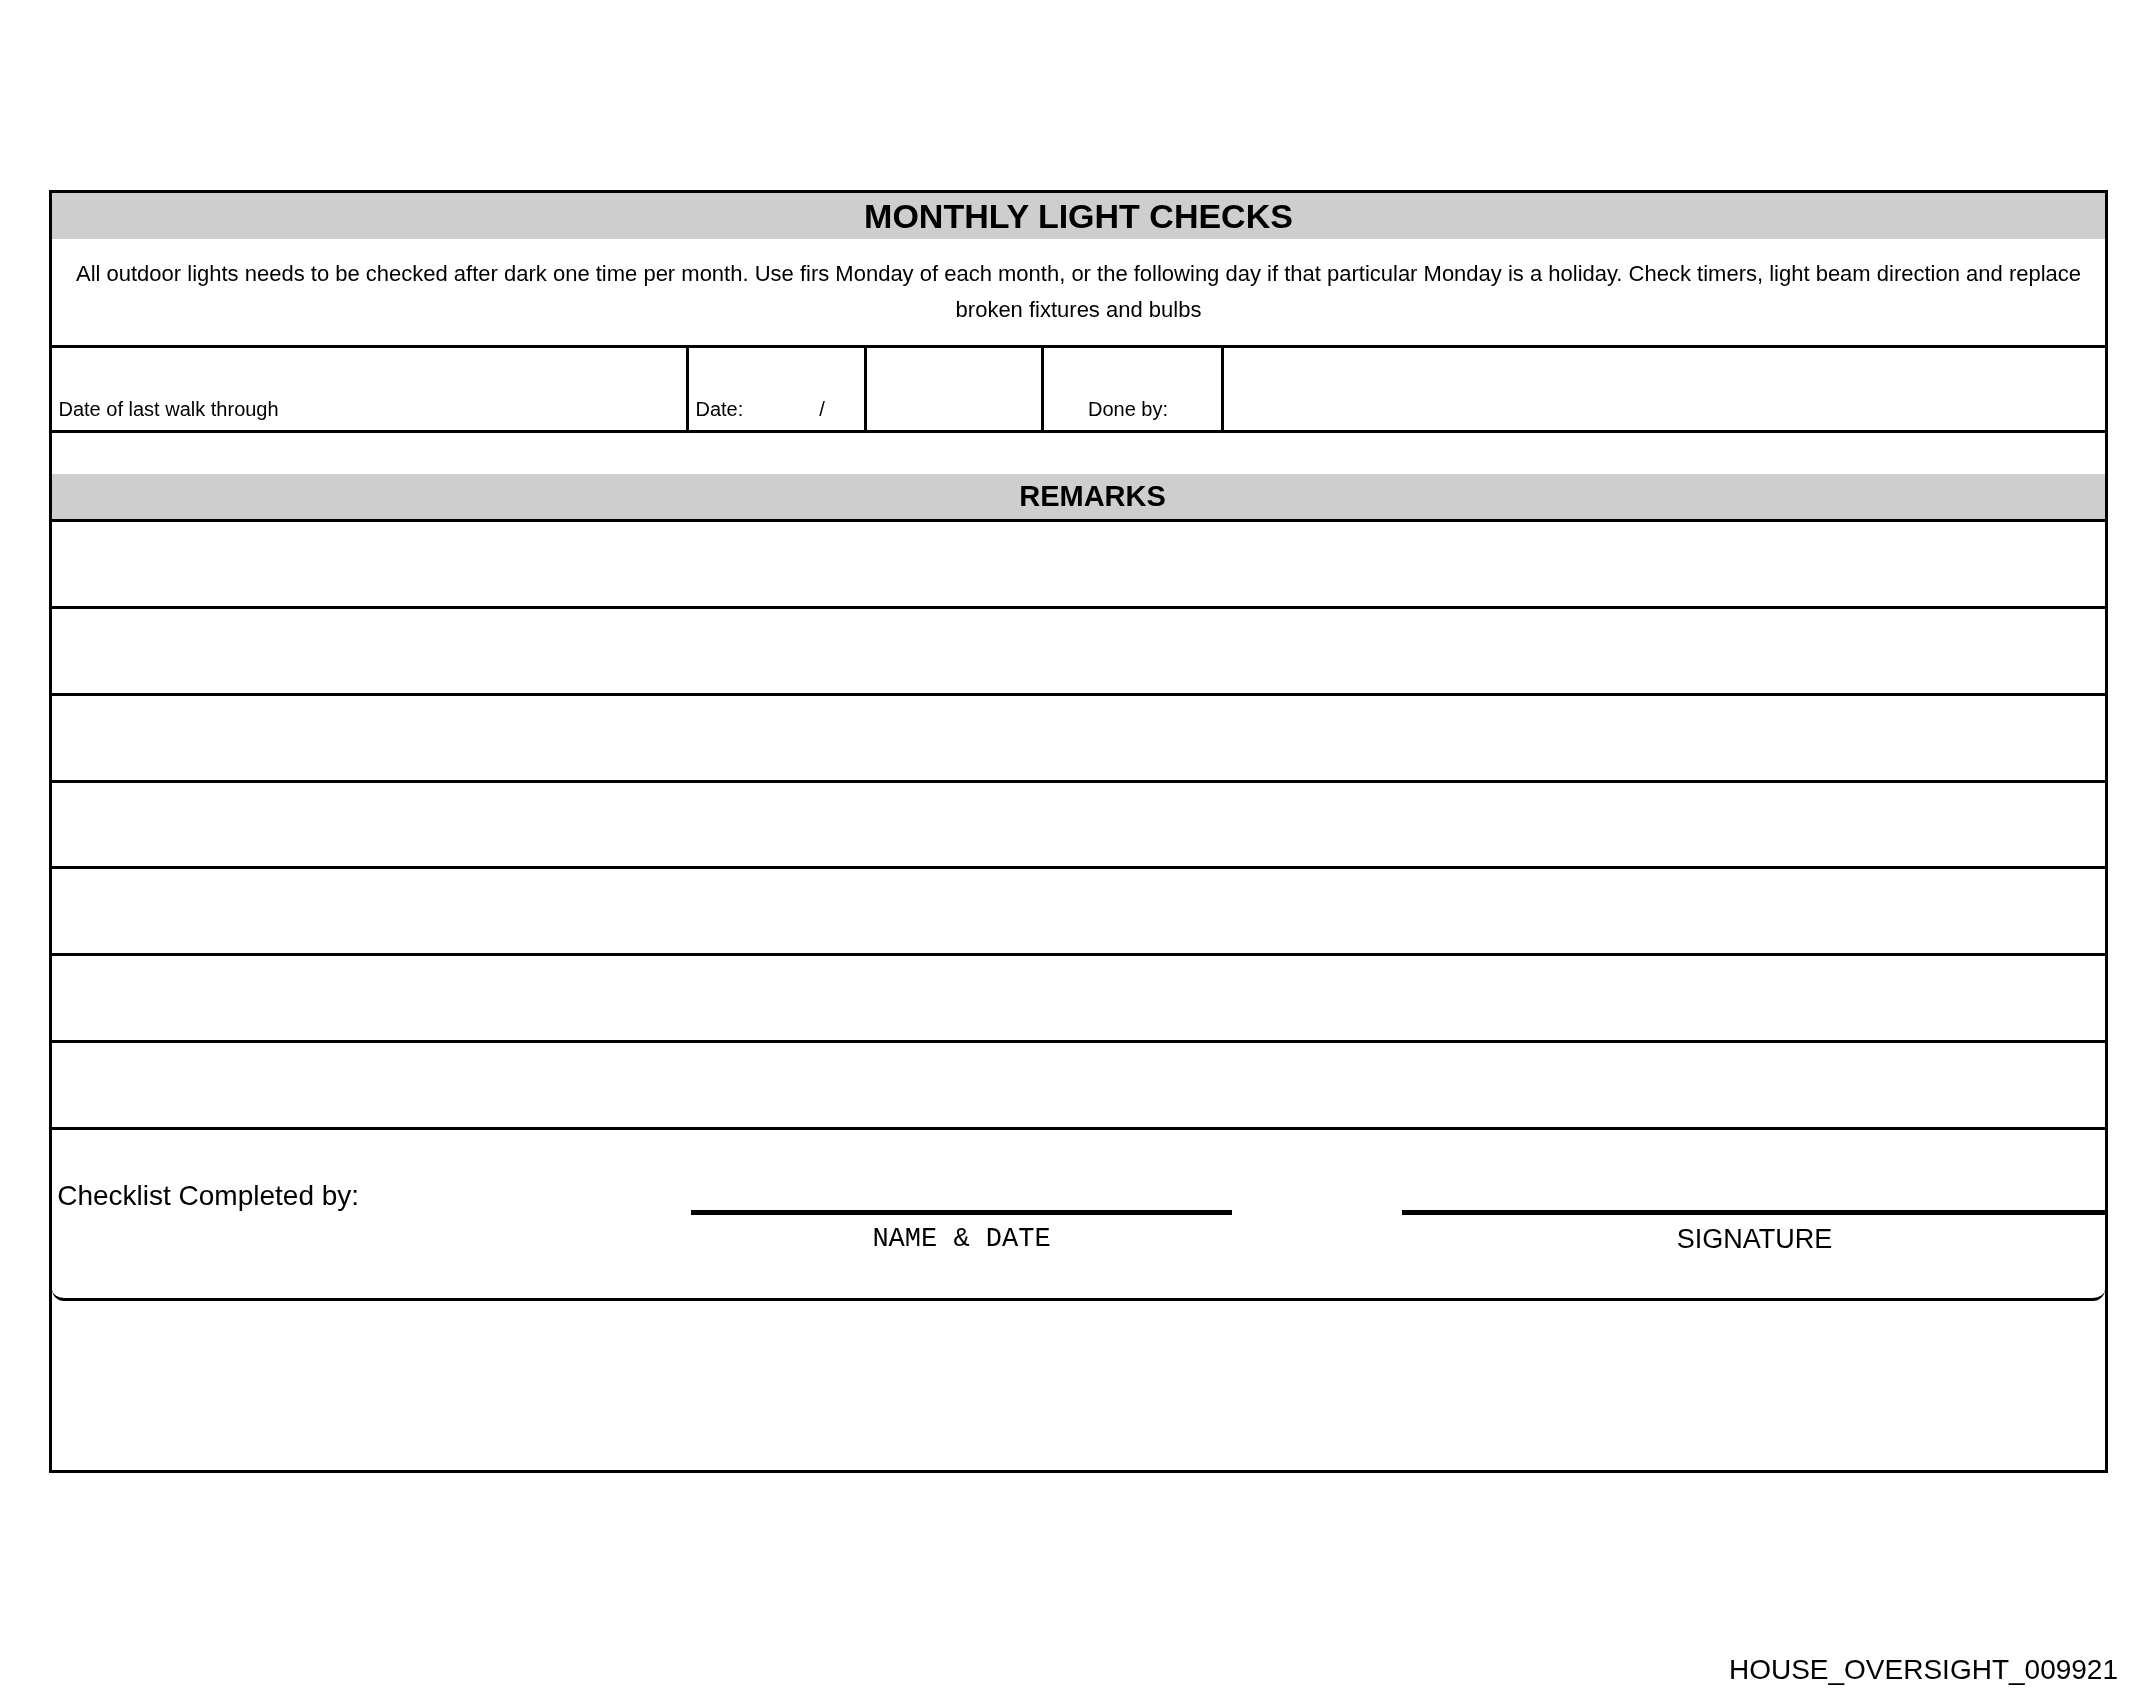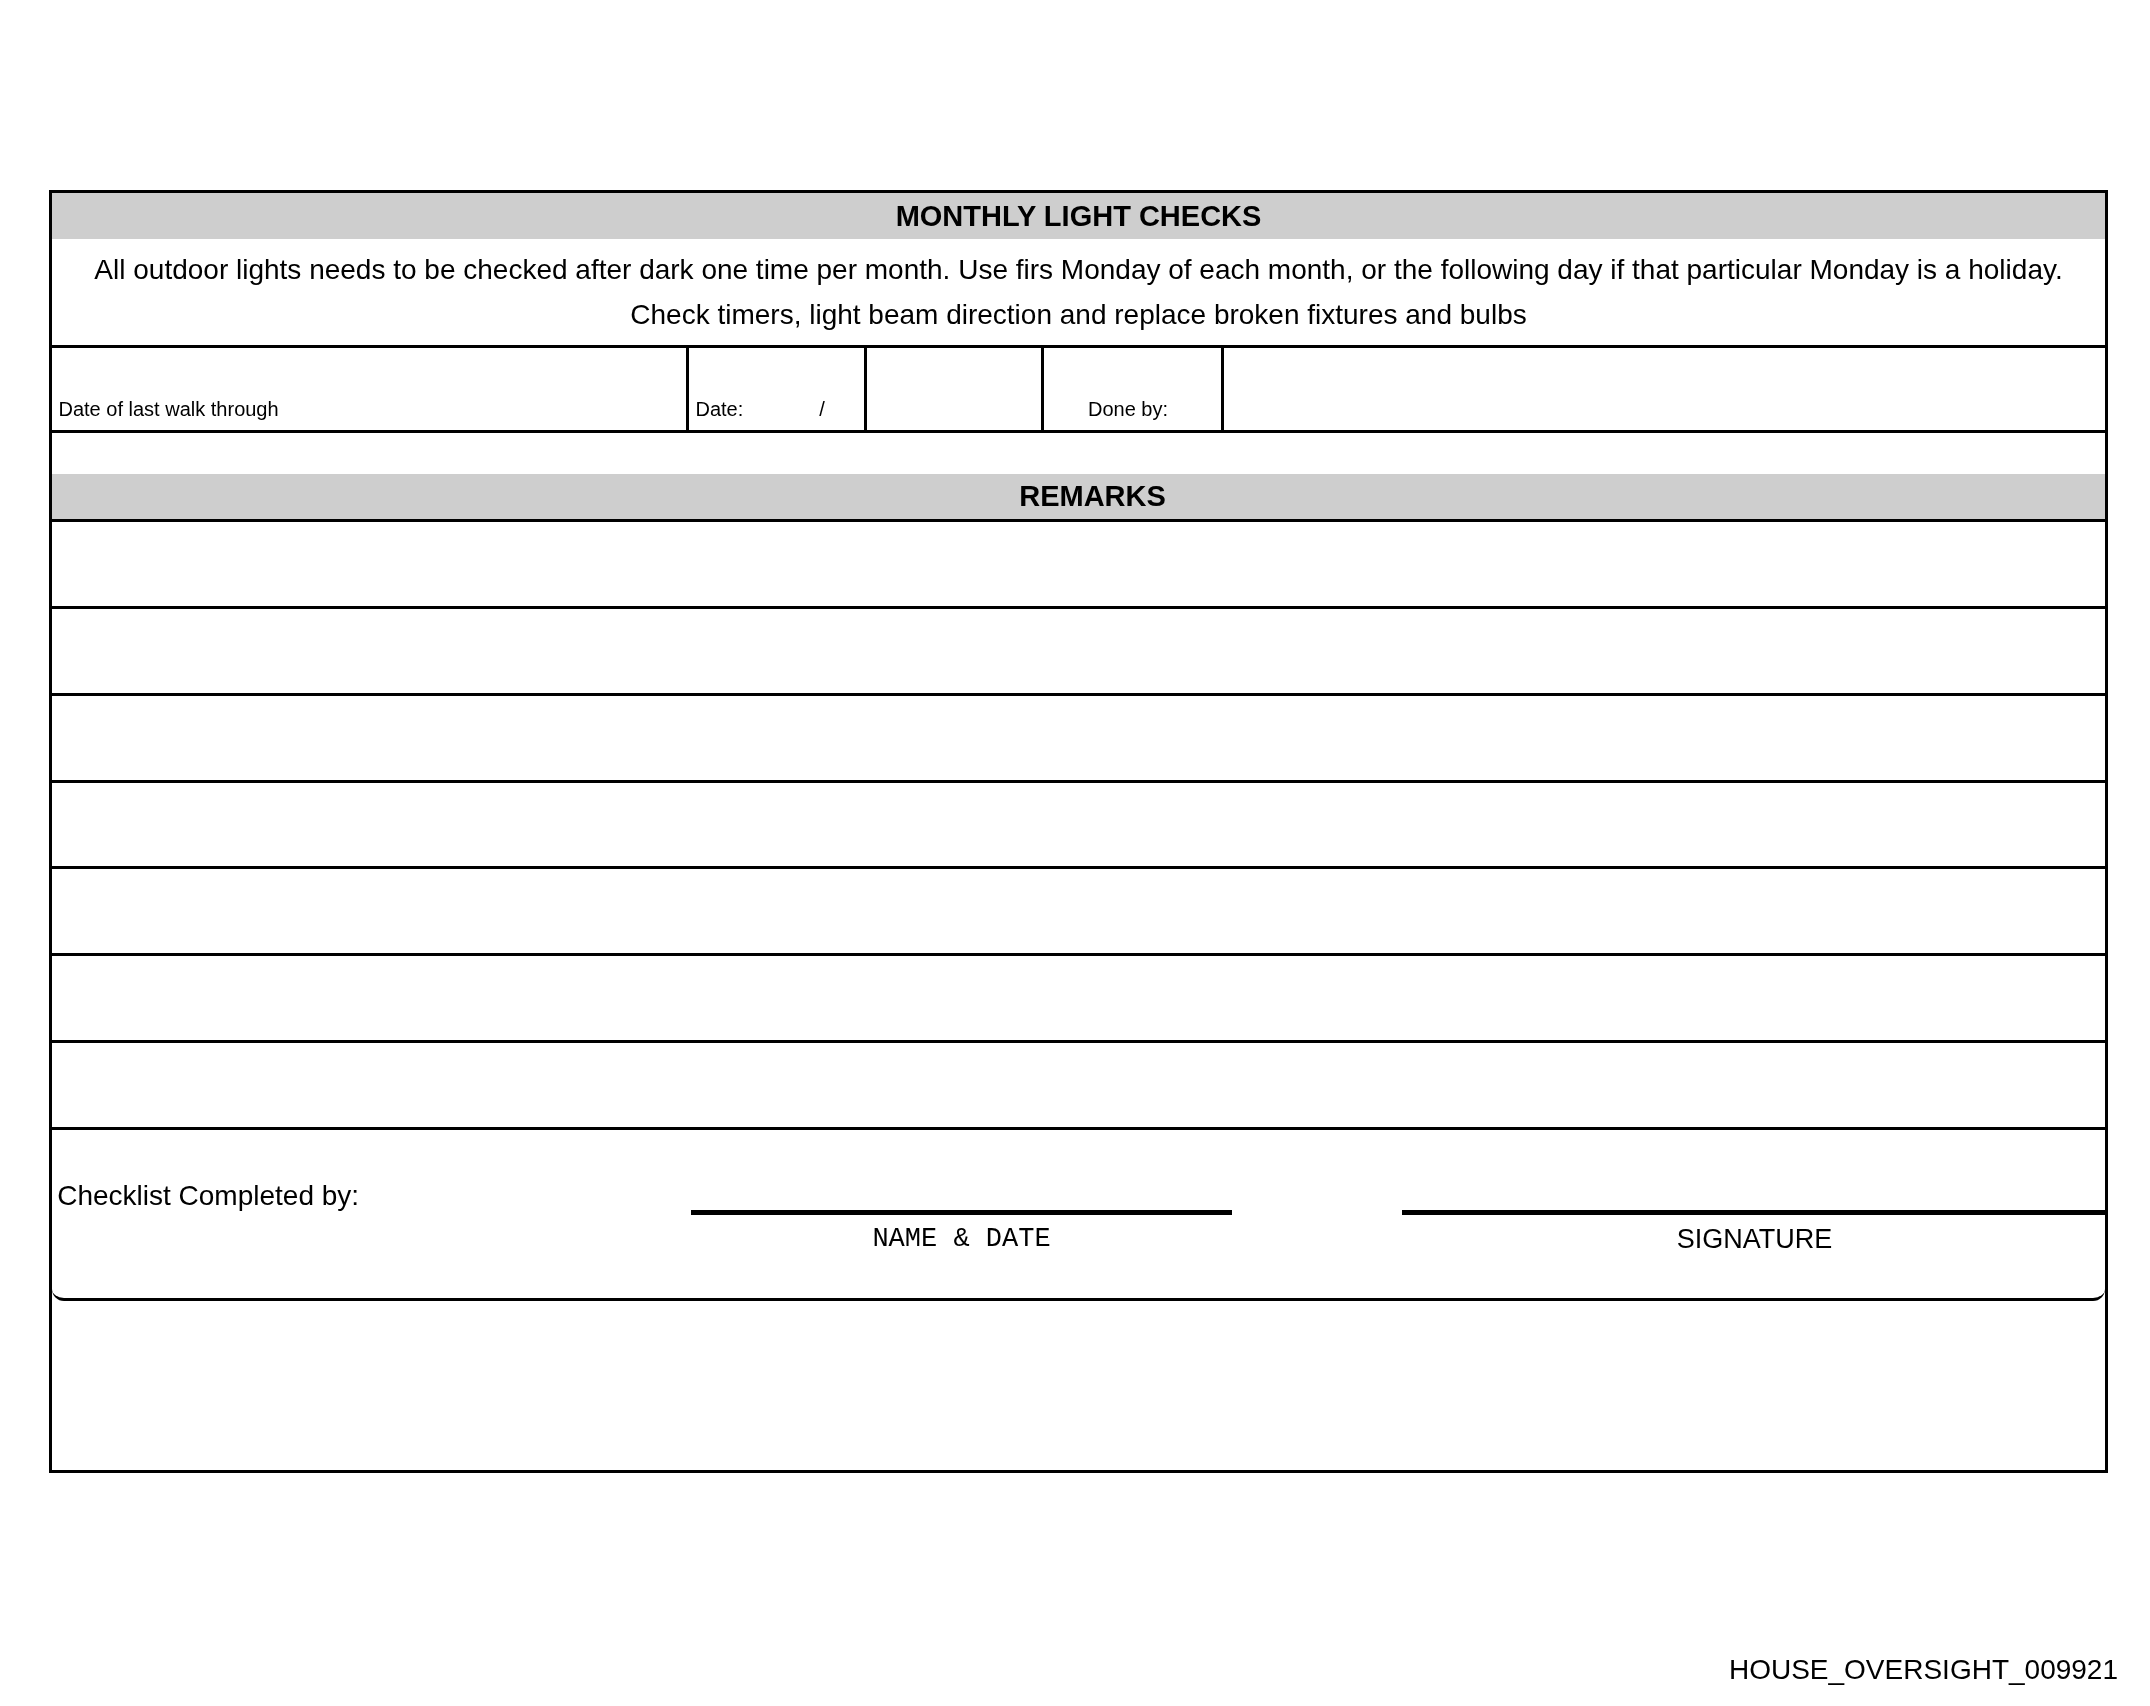--- a/index.html
+++ b/index.html
@@ -29,30 +29,30 @@
   }
   .row { box-sizing: border-box; width: 100%; }
 
   .title-row {
     height: 46px;
     background: #cecece;
     display: flex;
     align-items: center;
     justify-content: center;
     font-weight: bold;
-    font-size: 29px;
+    font-size: 34px;
   }
   .instructions-row {
     height: 109px;
     border-bottom: 3.3px solid #000000;
     display: flex;
     align-items: center;
     justify-content: center;
     text-align: center;
-    font-size: 28px;
+    font-size: 22px;
     line-height: 1.62;
     padding: 0 11.7px;
   }
   .date-row {
     height: 85px;
     border-bottom: 3.3px solid #000000;
     display: flex;
   }
   .cell {
     box-sizing: border-box;

